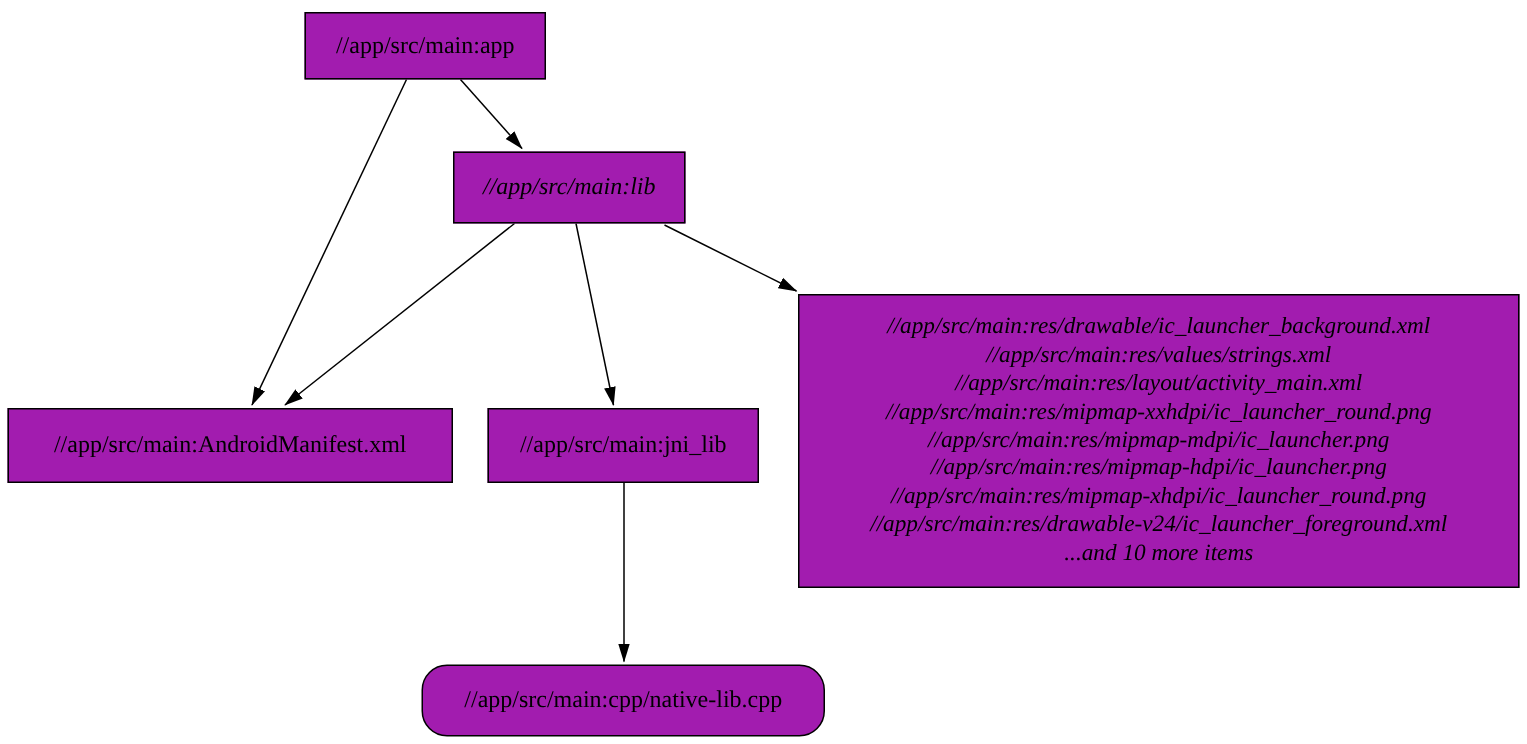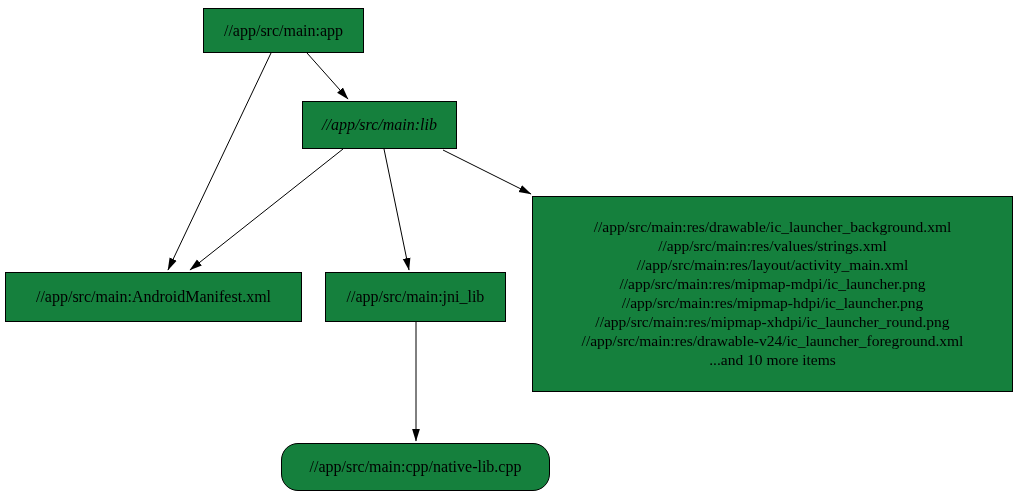--- a/index.html
+++ b/index.html
@@ -19,35 +19,36 @@
   #edges-layer {
     position: absolute;
     left: 0;
     top: 0;
     width: 1018px;
     height: 496px;
   }
   .node {
     position: absolute;
     box-sizing: border-box;
-    background: #15803d;
+    background: #a21caf;
     border: 1px solid #000000;
     display: flex;
     align-items: center;
     justify-content: center;
     text-align: center;
     font-size: 16px;
     line-height: 1.2;
     white-space: nowrap;
   }
   .node-multiline {
     flex-direction: column;
     justify-content: center;
     line-height: 18.9px;
     font-size: 15.5px;
+    font-style: italic;
   }
   .edge-line {
     stroke: #000000;
     stroke-width: 1;
     fill: none;
   }
 </style>
 </head>
 <body>
 
@@ -80,20 +81,21 @@
   </div>
 
   <div class="node" style="left:325px; top:272px; width:181px; height:50px;">
     <span>//app/src/main:jni_lib</span>
   </div>
 
   <div class="node node-multiline" style="left:532px; top:196px; width:481px; height:196px;">
     <span>//app/src/main:res/drawable/ic_launcher_background.xml</span>
     <span>//app/src/main:res/values/strings.xml</span>
     <span>//app/src/main:res/layout/activity_main.xml</span>
+    <span>//app/src/main:res/mipmap-xxhdpi/ic_launcher_round.png</span>
     <span>//app/src/main:res/mipmap-mdpi/ic_launcher.png</span>
     <span>//app/src/main:res/mipmap-hdpi/ic_launcher.png</span>
     <span>//app/src/main:res/mipmap-xhdpi/ic_launcher_round.png</span>
     <span>//app/src/main:res/drawable-v24/ic_launcher_foreground.xml</span>
     <span>...and 10 more items</span>
   </div>
 
   <div class="node" style="left:281px; top:443px; width:269px; height:48px;border-radius:17px;">
     <span>//app/src/main:cpp/native-lib.cpp</span>
   </div>

